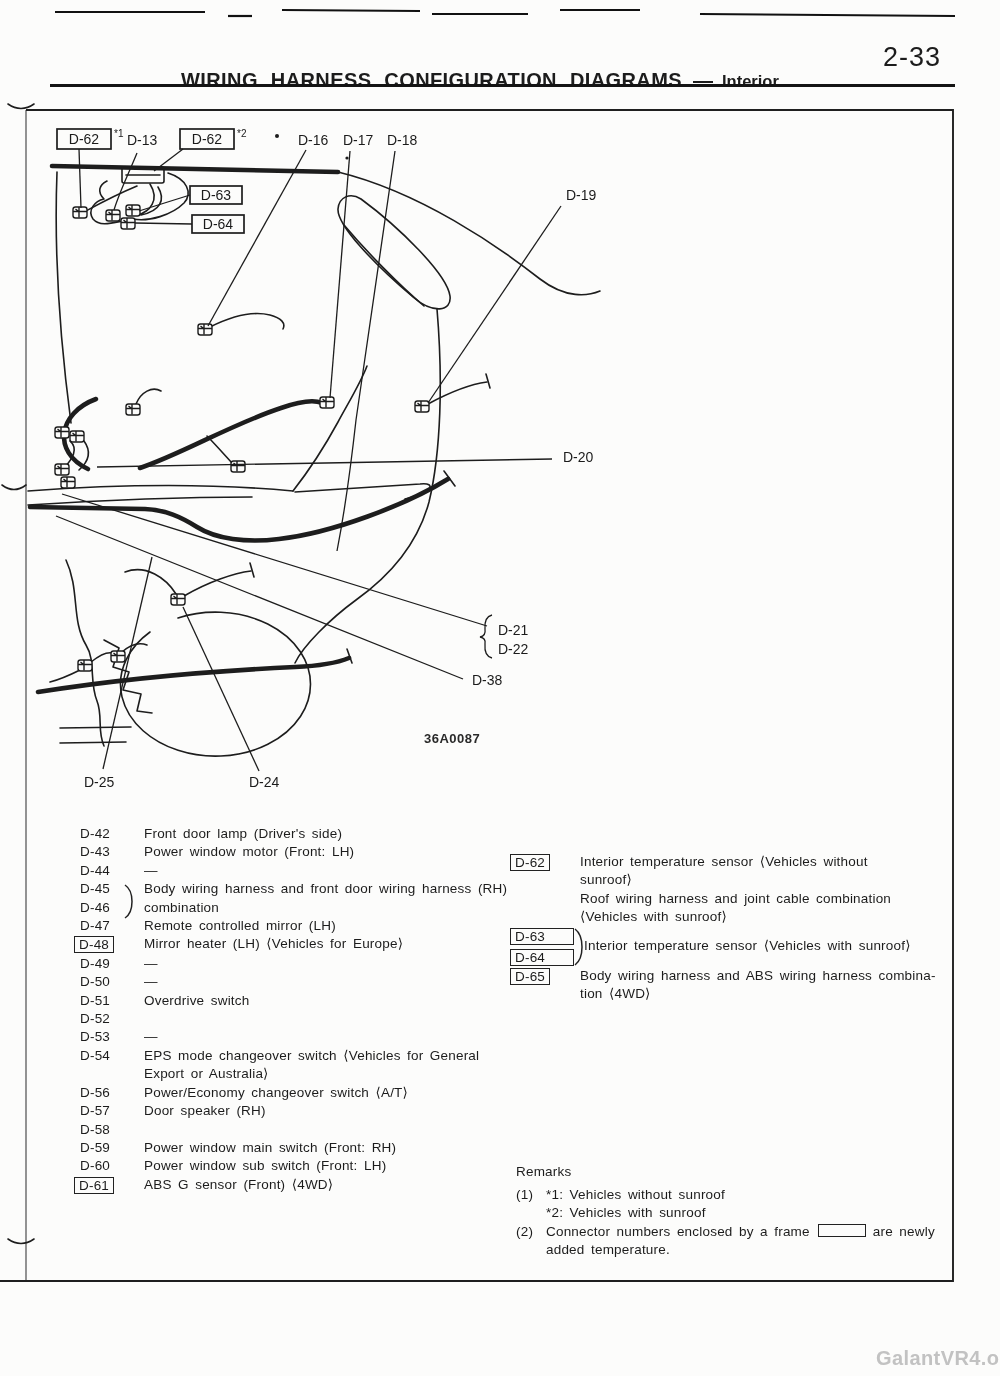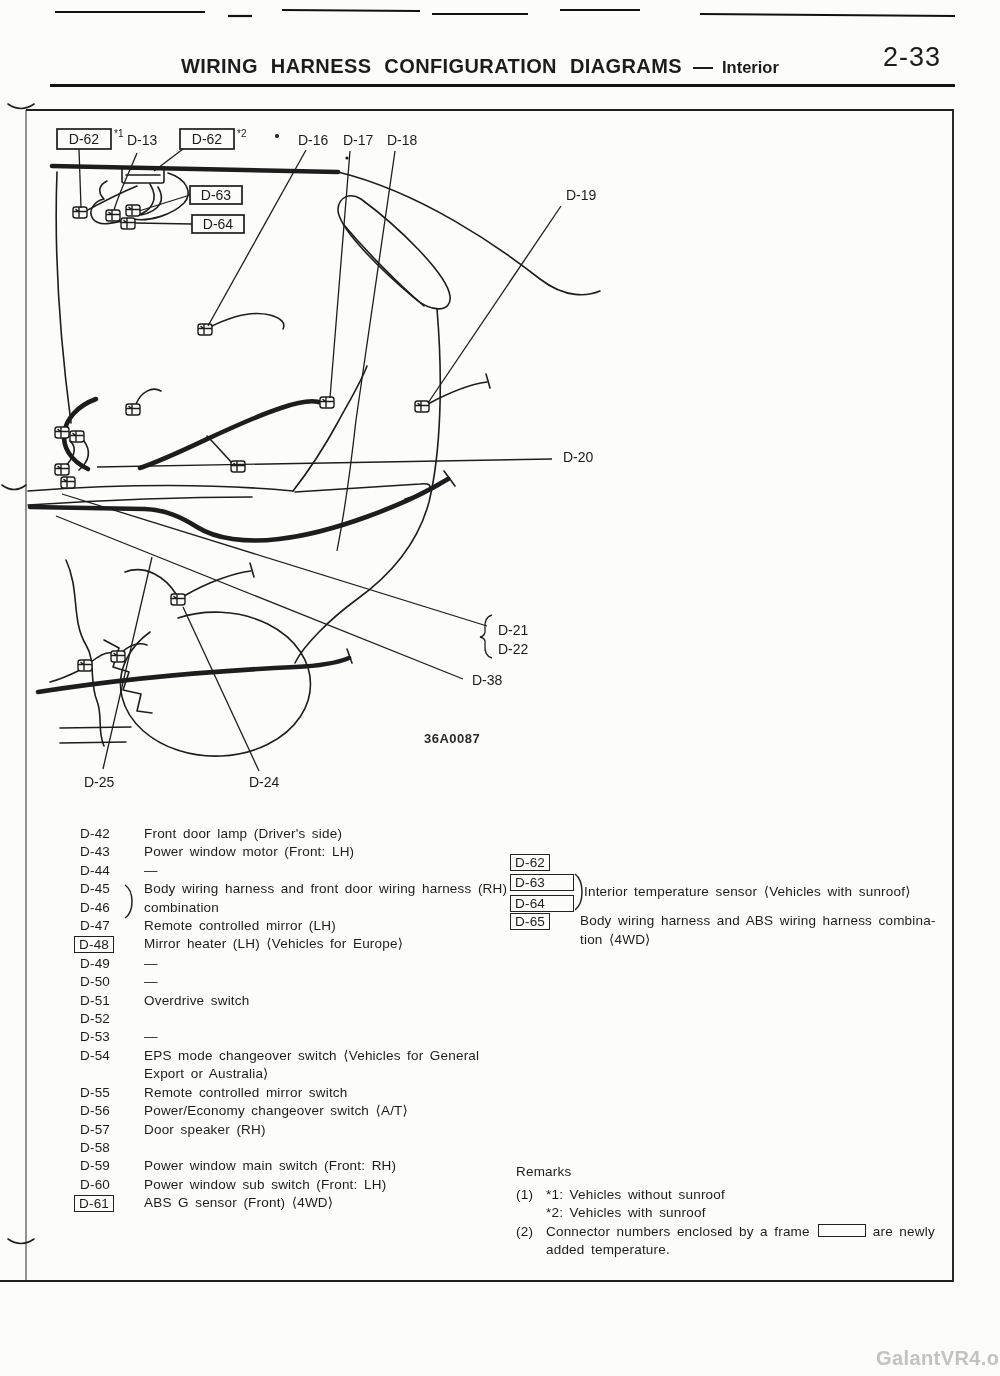--- a/index.html
+++ b/index.html
@@ -1,21 +1,21 @@
 <!DOCTYPE html>
 <html><head>
 <meta charset="utf-8">
 <style>
   html,body{margin:0;padding:0;background:#ffffff;}
   .page{
     position:relative;width:1000px;height:1376px;background:#fcfcfb;
     font-family:"Liberation Sans",sans-serif;color:#1c1c1c;overflow:hidden;
   }
   
-  .hdr-line{position:absolute;left:181px;top:55px;white-space:nowrap;}
+  .hdr-line{position:absolute;left:181px;top:69px;white-space:nowrap;}
   .hdr-title{font-size:20px;font-weight:bold;letter-spacing:.4px;word-spacing:7px;}
   .hdr-sep{font-size:20px;font-weight:bold;margin:0 9px 0 11px;}
   .hdr-section{font-size:16.5px;font-weight:bold;}
   .hdr-num{position:absolute;left:883px;top:42px;font-size:27px;font-weight:normal;letter-spacing:1px;}
   .hdr-rule{position:absolute;left:50px;top:84px;width:905px;height:3px;background:#141414;}
   
   .diagram-svg{position:absolute;left:0;top:0;}
   .art{stroke:#1d1d1d;fill:none;stroke-width:1.6;stroke-linecap:round;stroke-linejoin:round;}
   .thick{stroke-width:4.6;}
   .leader{stroke:#1d1d1d;fill:none;stroke-width:1.3;}
@@ -252,26 +252,20 @@
         </div>
       </div>
       <div class="lrow">
         <div class="codecell">D-54</div>
         <div class="desc">
           <div class="descline">EPS mode changeover switch ⟨Vehicles for General</div>
           <div class="descline">Export or Australia⟩</div>
         </div>
       </div>
       <div class="lrow">
-        <div class="codecell">D-55</div>
-        <div class="desc">
-          <div class="descline">Remote controlled mirror switch</div>
-        </div>
-      </div>
-      <div class="lrow">
         <div class="codecell">D-56</div>
         <div class="desc">
           <div class="descline">Power/Economy changeover switch ⟨A/T⟩</div>
         </div>
       </div>
       <div class="lrow">
         <div class="codecell">D-57</div>
         <div class="desc">
           <div class="descline">Door speaker (RH)</div>
         </div>
@@ -297,20 +291,26 @@
           <div class="descline">ABS G sensor (Front) ⟨4WD⟩</div>
         </div>
       </div>
       <svg width="10" height="37" style="position: absolute; left: 44px; top: 58px;">
         <path d="M1,2 Q8,6.66 8,18.5 Q8,30.34 1,35" stroke="#222" fill="none" stroke-width="1.5"></path>
       </svg>
     </div>
   <div class="col" id="legend-right" style="left:516px;top:853px;width:424px;">
       <div class="lrow">
         <div class="codecell"><span class="codebox">D-62</span></div>
+        <div class="desc">
+          <div class="descline">Interior temperature sensor ⟨Vehicles without</div>
+          <div class="descline">sunroof⟩</div>
+          <div class="descline">Roof wiring harness and joint cable combination</div>
+          <div class="descline">⟨Vehicles with sunroof⟩</div>
+        </div>
       </div>
       <div class="grouprow">
         <div class="groupcodes">
           <span class="codebox">D-63</span>
           <span class="codebox">D-64</span>
         </div>
         <svg width="10" height="40">
           <path d="M1,2 Q8,7.199999999999999 8,20 Q8,32.8 1,38" stroke="#222" fill="none" stroke-width="1.5"></path>
         </svg>
         <div class="gdesc">Interior temperature sensor ⟨Vehicles with sunroof⟩</div>

